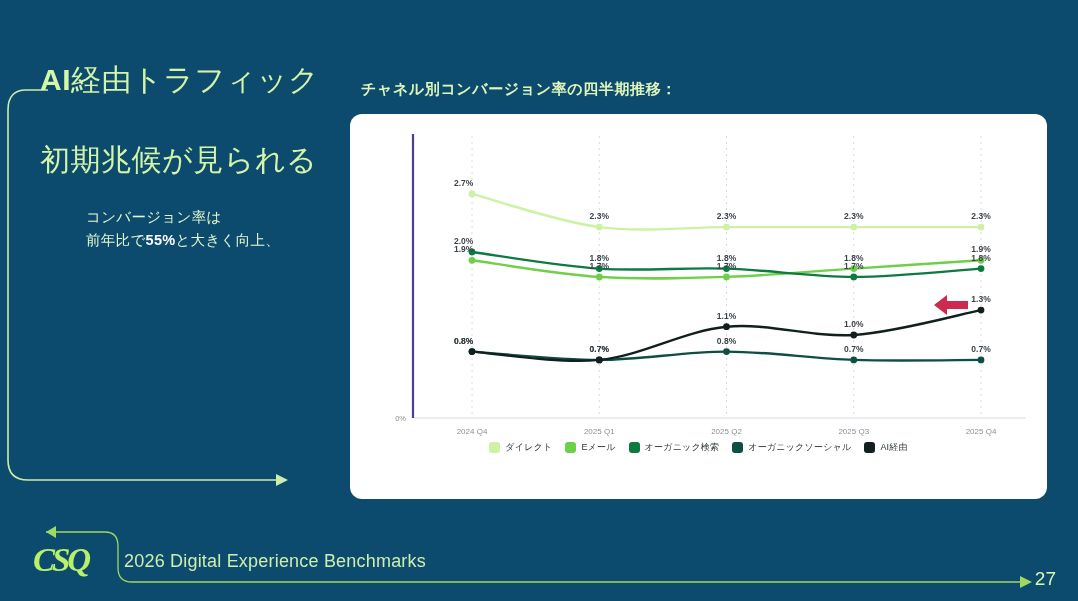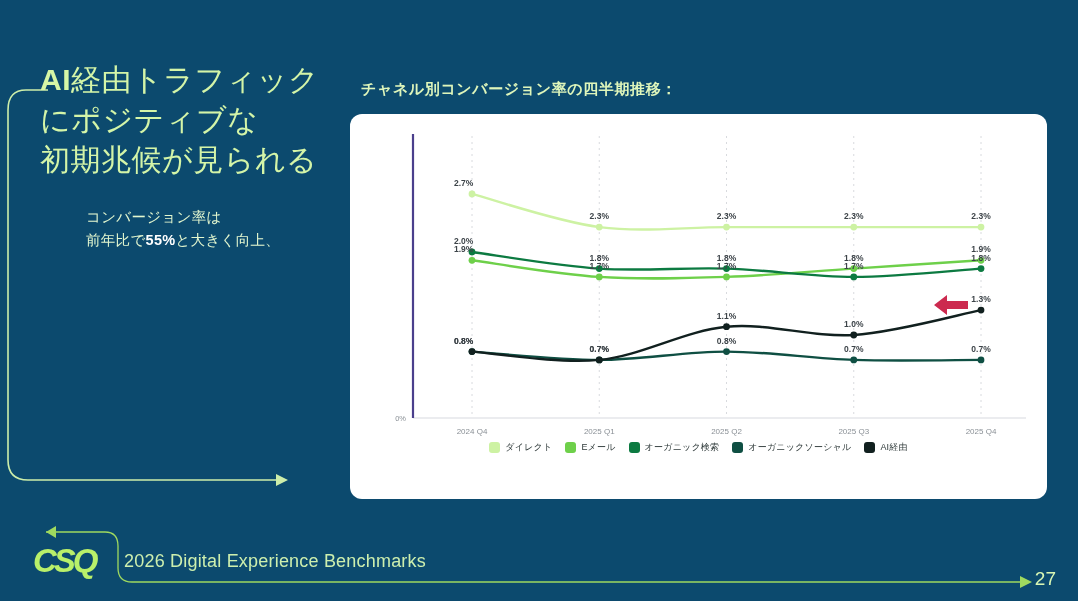--- a/index.html
+++ b/index.html
@@ -107,21 +107,21 @@
     pointer-events: none;
   }
   .logo {
     position: absolute;
     left: 33px; top: 542px;
     font-size: 33px;
     font-weight: 700;
     font-style: italic;
     letter-spacing: -3px;
     color: #b9f06a;
-    font-family: Liberation Sans, sans-serif;
+    font-family: Liberation Serif, serif;
   }
   .footer-text {
     position: absolute;
     left: 124px; top: 551px;
     font-size: 18px;
     color: #cdefae;
     letter-spacing: 0.2px;
   }
   .page-num {
     position: absolute;
@@ -135,21 +135,21 @@
 
 <div class="slide">
 
   <svg class="bracket" viewBox="0 0 300 400">
     <path d="M 50 2 L 28 2 Q 10 2 10 22 L 10 372 Q 10 392 30 392 L 278 392" fill="none" stroke="#cdeeaa" stroke-width="1.6"></path>
     <path d="M 278 386 L 290 392 L 278 398 Z" fill="#cdeeaa"></path>
   </svg>
 
   <div class="headline">
     <span class="lead">AI</span><span>経由トラフィック</span><br>
-    <span>にポジティブな</span><br>
+    <br>
     <span>初期兆候が見られる</span>
   </div>
 
   <div class="subcopy">
     <span>コンバージョン率は</span><br>
     <span>前年比で</span><b>55%</b><span>と大きく向上、</span><br>
     <br>
   </div>
 
   <div class="chart-title">チャネル別コンバージョン率の四半期推移：</div>

